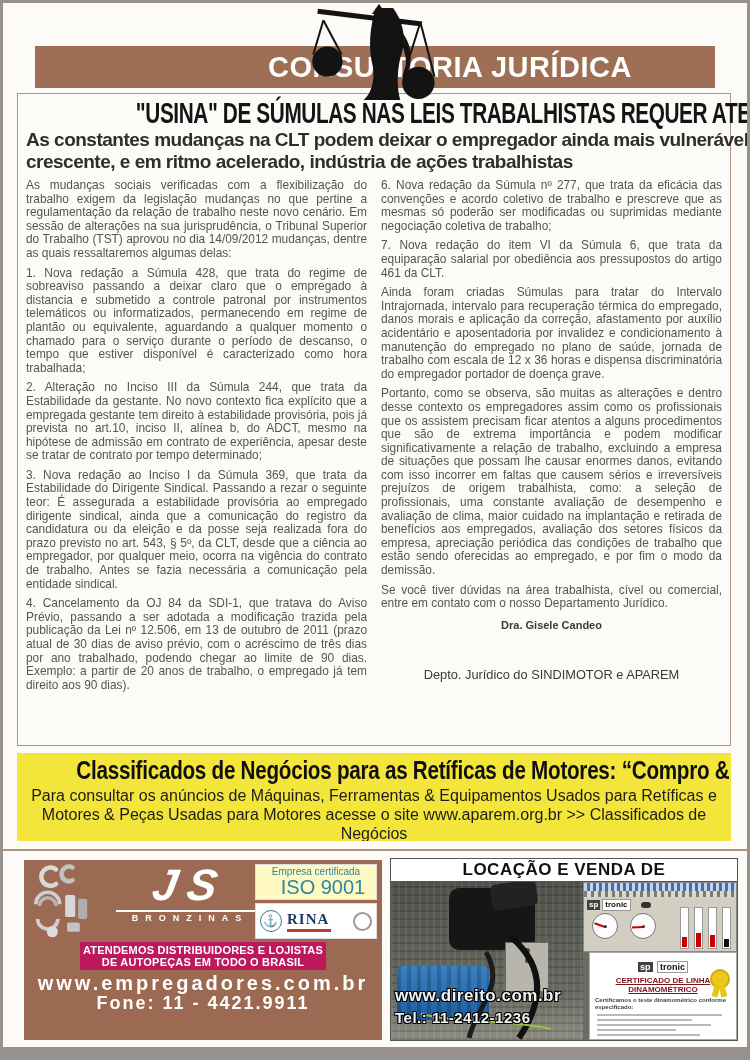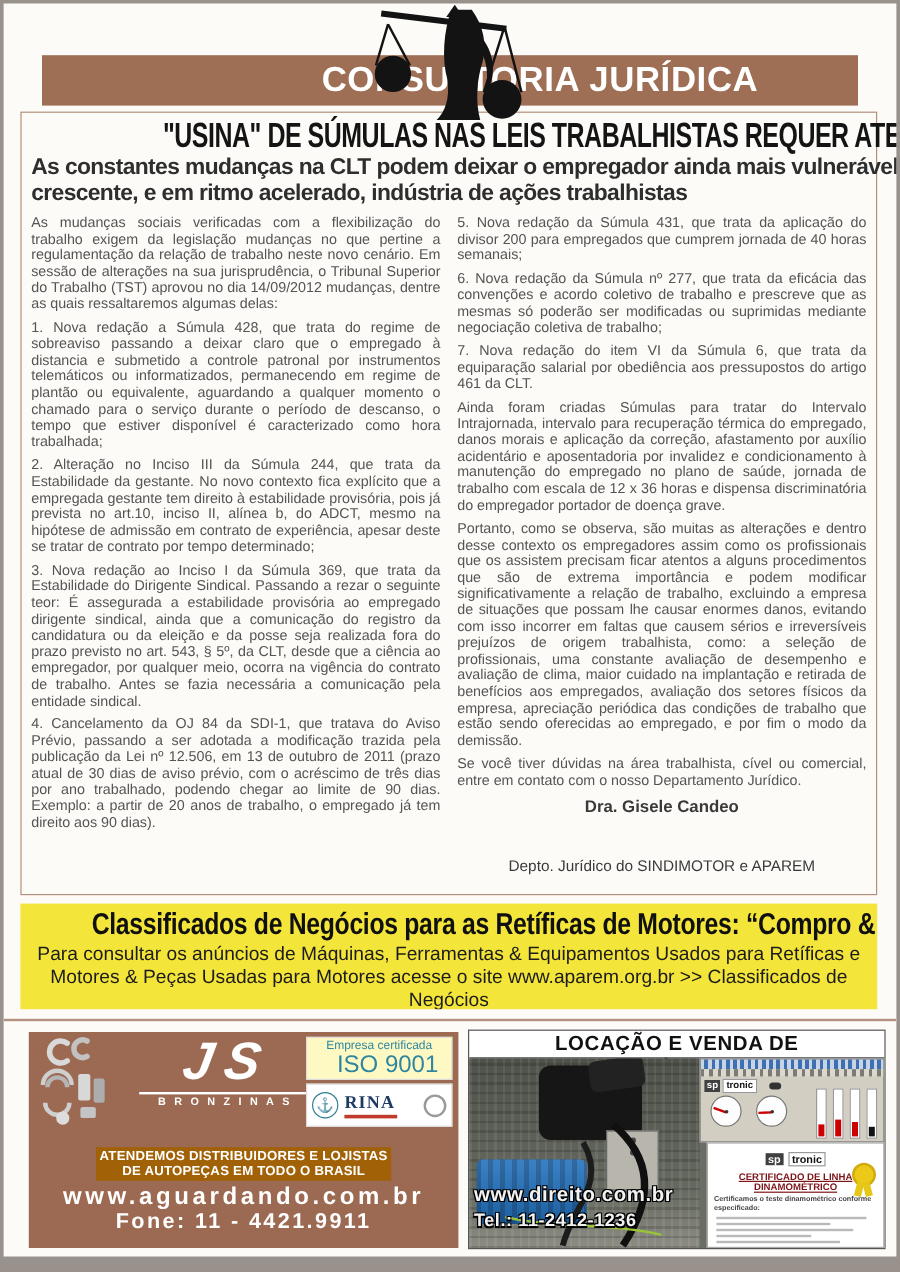--- a/index.html
+++ b/index.html
@@ -17,21 +17,21 @@
   .headline{text-align:center;height:30px;}
   .headline span{display:inline-block;white-space:nowrap;font-weight:bold;font-size:26px;
         letter-spacing:-.5px;color:#141414;transform:scale(.8,1.12);transform-origin:center top;}
   .subhead{margin-top:3px;}
   .subhead-line{font-size:19px;font-weight:bold;letter-spacing:-.5px;color:#2e2e2e;
         white-space:nowrap;line-height:22px;}
   .cols{display:flex;gap:14px;margin-top:6px;}
   .col{flex:1;font-size:11.9px;line-height:13.6px;color:#545454;text-align:justify;}
   .col p{margin:0 0 6px 0;}
   .signature{text-align:center;margin-top:8px;color:#3a3a3a;}
-  .sig-name{font-weight:bold;font-size:14px;}
+  .sig-name{font-weight:bold;font-size:11px;}
   .sig-role{font-size:12.8px;margin-top:36px;}
   
   .classifieds{position:absolute;left:14px;top:750px;width:714px;height:88px;background:#f4e53a;
         text-align:center;overflow:hidden;}
   .cl-title{height:30px;margin-top:3px;}
   .cl-title span{display:inline-block;white-space:nowrap;font-weight:bold;font-size:24px;
         letter-spacing:-.3px;color:#101010;transform:scale(.86,1.05);transform-origin:center top;}
   .cl-line{font-size:16px;line-height:19px;color:#1c1c1c;}
   .divider{position:absolute;left:0;top:846px;width:744px;height:2px;background:#b3917c;}
   
@@ -50,21 +50,21 @@
   .rina-box{position:absolute;right:5px;top:43px;width:122px;height:36px;background:#fff;box-sizing:border-box;
         border:1px solid #ddd;display:flex;align-items:center;gap:5px;padding:2px 4px;}
   .rina-emblem{width:20px;height:20px;border:1px solid #2e7f8f;border-radius:50%;color:#2e7f8f;
         font-size:12px;line-height:20px;text-align:center;flex:none;}
   .rina-wrap{display:flex;flex-direction:column;}
   .rina-name{font-family:"Liberation Serif",serif;font-weight:bold;font-size:15px;color:#1c3a63;letter-spacing:1px;}
   .rina-red{width:44px;height:3px;background:#c23a2e;margin-top:1px;}
   .rina-dot{width:15px;height:15px;border:2px solid #9a9a9a;border-radius:50%;margin-left:auto;flex:none;}
   .js-white{height:38px;background:#fff;text-align:center;padding-top:2px;box-sizing:border-box;}
   .js-white div{font-size:17px;font-weight:bold;color:#1d4f9c;line-height:17px;}
-  .js-blue{width:246px;margin:16px auto 0;background:#a16207;color:#fff;text-align:center;padding:2px 0;}
+  .js-blue{width:246px;margin:2px auto 0;background:#be185d;color:#fff;text-align:center;padding:2px 0;}
   .js-blue div{font-size:11px;font-weight:bold;line-height:12px;letter-spacing:.2px;}
   .js-url{margin-top:3px;text-align:center;color:#fff;font-weight:bold;font-size:20px;letter-spacing:3px;line-height:21px;}
   .js-phone{text-align:center;color:#fff;font-weight:bold;font-size:18px;letter-spacing:2px;line-height:19px;}
   
   .sp-ad{position:absolute;left:387px;top:855px;width:348px;height:183px;background:#fff;
         border:1px solid #555;box-sizing:border-box;overflow:hidden;}
   .sp-title{height:22px;line-height:22px;text-align:center;font-weight:bold;font-size:17px;
         letter-spacing:.5px;color:#111;border-bottom:1px solid #555;}
   .sp-photo{position:relative;height:158px;background:#6a6d63;}
   .dyno{position:absolute;left:0;top:0;width:192px;height:158px;overflow:hidden;
@@ -143,21 +143,20 @@
     </div>
     <div class="cols">
       <div class="col">
         <p>As mudanças sociais verificadas com a flexibilização do trabalho exigem da legislação mudanças no que pertine a regulamentação da relação de trabalho neste novo cenário. Em sessão de alterações na sua jurisprudência, o Tribunal Superior do Trabalho (TST) aprovou no dia 14/09/2012 mudanças, dentre as quais ressaltaremos algumas delas:</p>
         <p>1. Nova redação a Súmula 428, que trata do regime de sobreaviso passando a deixar claro que o empregado à distancia e submetido a controle patronal por instrumentos telemáticos ou informatizados, permanecendo em regime de plantão ou equivalente, aguardando a qualquer momento o chamado para o serviço durante o período de descanso, o tempo que estiver disponível é caracterizado como hora trabalhada;</p>
         <p>2. Alteração no Inciso III da Súmula 244, que trata da Estabilidade da gestante. No novo contexto fica explícito que a empregada gestante tem direito à estabilidade provisória, pois já prevista no art.10, inciso II, alínea b, do ADCT, mesmo na hipótese de admissão em contrato de experiência, apesar deste se tratar de contrato por tempo determinado;</p>
         <p>3. Nova redação ao Inciso I da Súmula 369, que trata da Estabilidade do Dirigente Sindical. Passando a rezar o seguinte teor: É assegurada a estabilidade provisória ao empregado dirigente sindical, ainda que a comunicação do registro da candidatura ou da eleição e da posse seja realizada fora do prazo previsto no art. 543, § 5º, da CLT, desde que a ciência ao empregador, por qualquer meio, ocorra na vigência do contrato de trabalho. Antes se fazia necessária a comunicação pela entidade sindical.</p>
         <p>4. Cancelamento da OJ 84 da SDI-1, que tratava do Aviso Prévio, passando a ser adotada a modificação trazida pela publicação da Lei nº 12.506, em 13 de outubro de 2011 (prazo atual de 30 dias de aviso prévio, com o acréscimo de três dias por ano trabalhado, podendo chegar ao limite de 90 dias. Exemplo: a partir de 20 anos de trabalho, o empregado já tem direito aos 90 dias).</p>
       </div>
       <div class="col">
-        <p>5. Nova redação da Súmula 431, que trata da aplicação do divisor 200 para empregados que cumprem jornada de 40 horas semanais;</p>
         <p>6. Nova redação da Súmula nº 277, que trata da eficácia das convenções e acordo coletivo de trabalho e prescreve que as mesmas só poderão ser modificadas ou suprimidas mediante negociação coletiva de trabalho;</p>
         <p>7. Nova redação do item VI da Súmula 6, que trata da equiparação salarial por obediência aos pressupostos do artigo 461 da CLT.</p>
         <p>Ainda foram criadas Súmulas para tratar do Intervalo Intrajornada, intervalo para recuperação térmica do empregado, danos morais e aplicação da correção, afastamento por auxílio acidentário e aposentadoria por invalidez e condicionamento à manutenção do empregado no plano de saúde, jornada de trabalho com escala de 12 x 36 horas e dispensa discriminatória do empregador portador de doença grave.</p>
         <p>Portanto, como se observa, são muitas as alterações e dentro desse contexto os empregadores assim como os profissionais que os assistem precisam ficar atentos a alguns procedimentos que são de extrema importância e podem modificar significativamente a relação de trabalho, excluindo a empresa de situações que possam lhe causar enormes danos, evitando com isso incorrer em faltas que causem sérios e irreversíveis prejuízos de origem trabalhista, como: a seleção de profissionais, uma constante avaliação de desempenho e avaliação de clima, maior cuidado na implantação e retirada de benefícios aos empregados, avaliação dos setores físicos da empresa, apreciação periódica das condições de trabalho que estão sendo oferecidas ao empregado, e por fim o modo da demissão.</p>
         <p>Se você tiver dúvidas na área trabalhista, cível ou comercial, entre em contato com o nosso Departamento Jurídico.</p>
         <div class="signature">
           <div class="sig-name">Dra. Gisele Candeo</div>
           <div class="sig-role">Depto. Jurídico do SINDIMOTOR e APAREM</div>
         </div>
       </div>
@@ -206,21 +205,21 @@
           <span class="rina-name">RINA</span>
           <span class="rina-red"></span>
         </span>
         <span class="rina-dot"></span>
       </div>
     </div>
     <div class="js-blue">
       <div>ATENDEMOS DISTRIBUIDORES E LOJISTAS</div>
       <div>DE AUTOPEÇAS EM TODO O BRASIL</div>
     </div>
-    <div class="js-url">www.aguardando.com.br</div>
+    <div class="js-url">www.empregadores.com.br</div>
     <div class="js-phone">Fone: 11 - 4421.9911</div>
   </div>
 
   <div class="sp-ad">
     <div class="sp-title">LOCAÇÃO E VENDA DE DINAMÔMETROS</div>
     <div class="sp-photo">
       <div class="dyno">
         <div class="engine-black"></div>
         <div class="engine-cyl"></div>
         <div class="motor-blue"></div>

